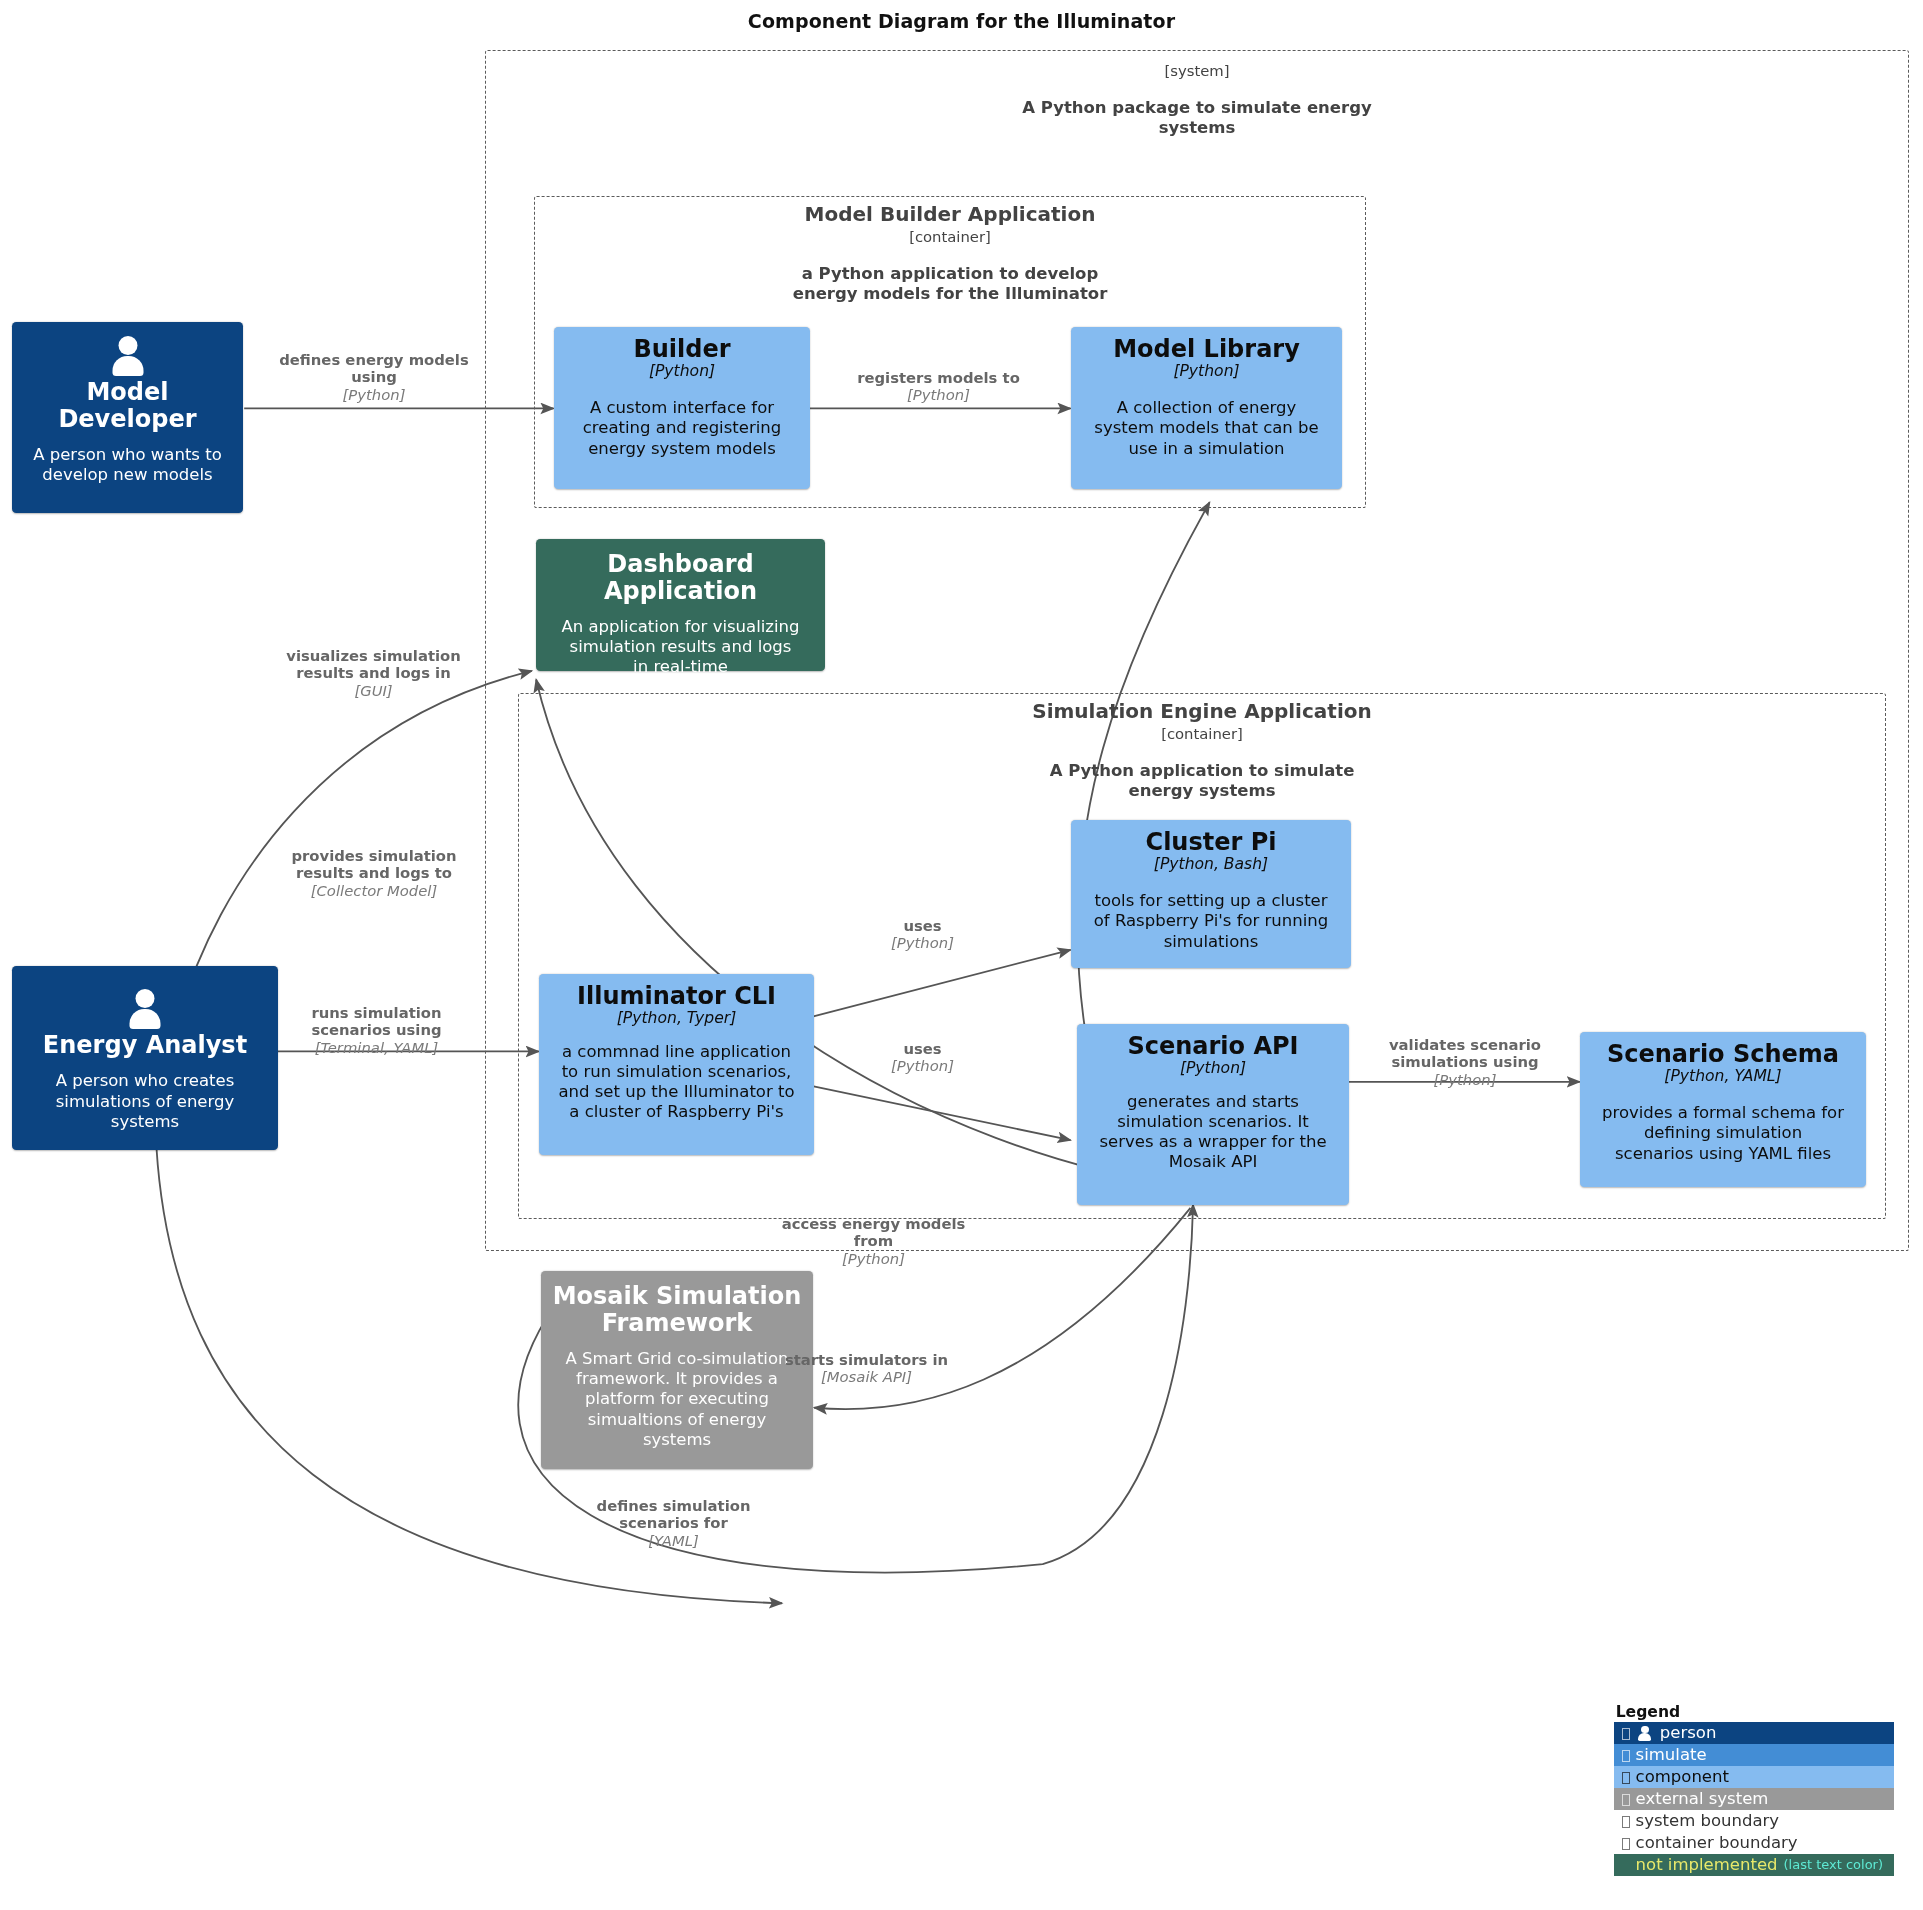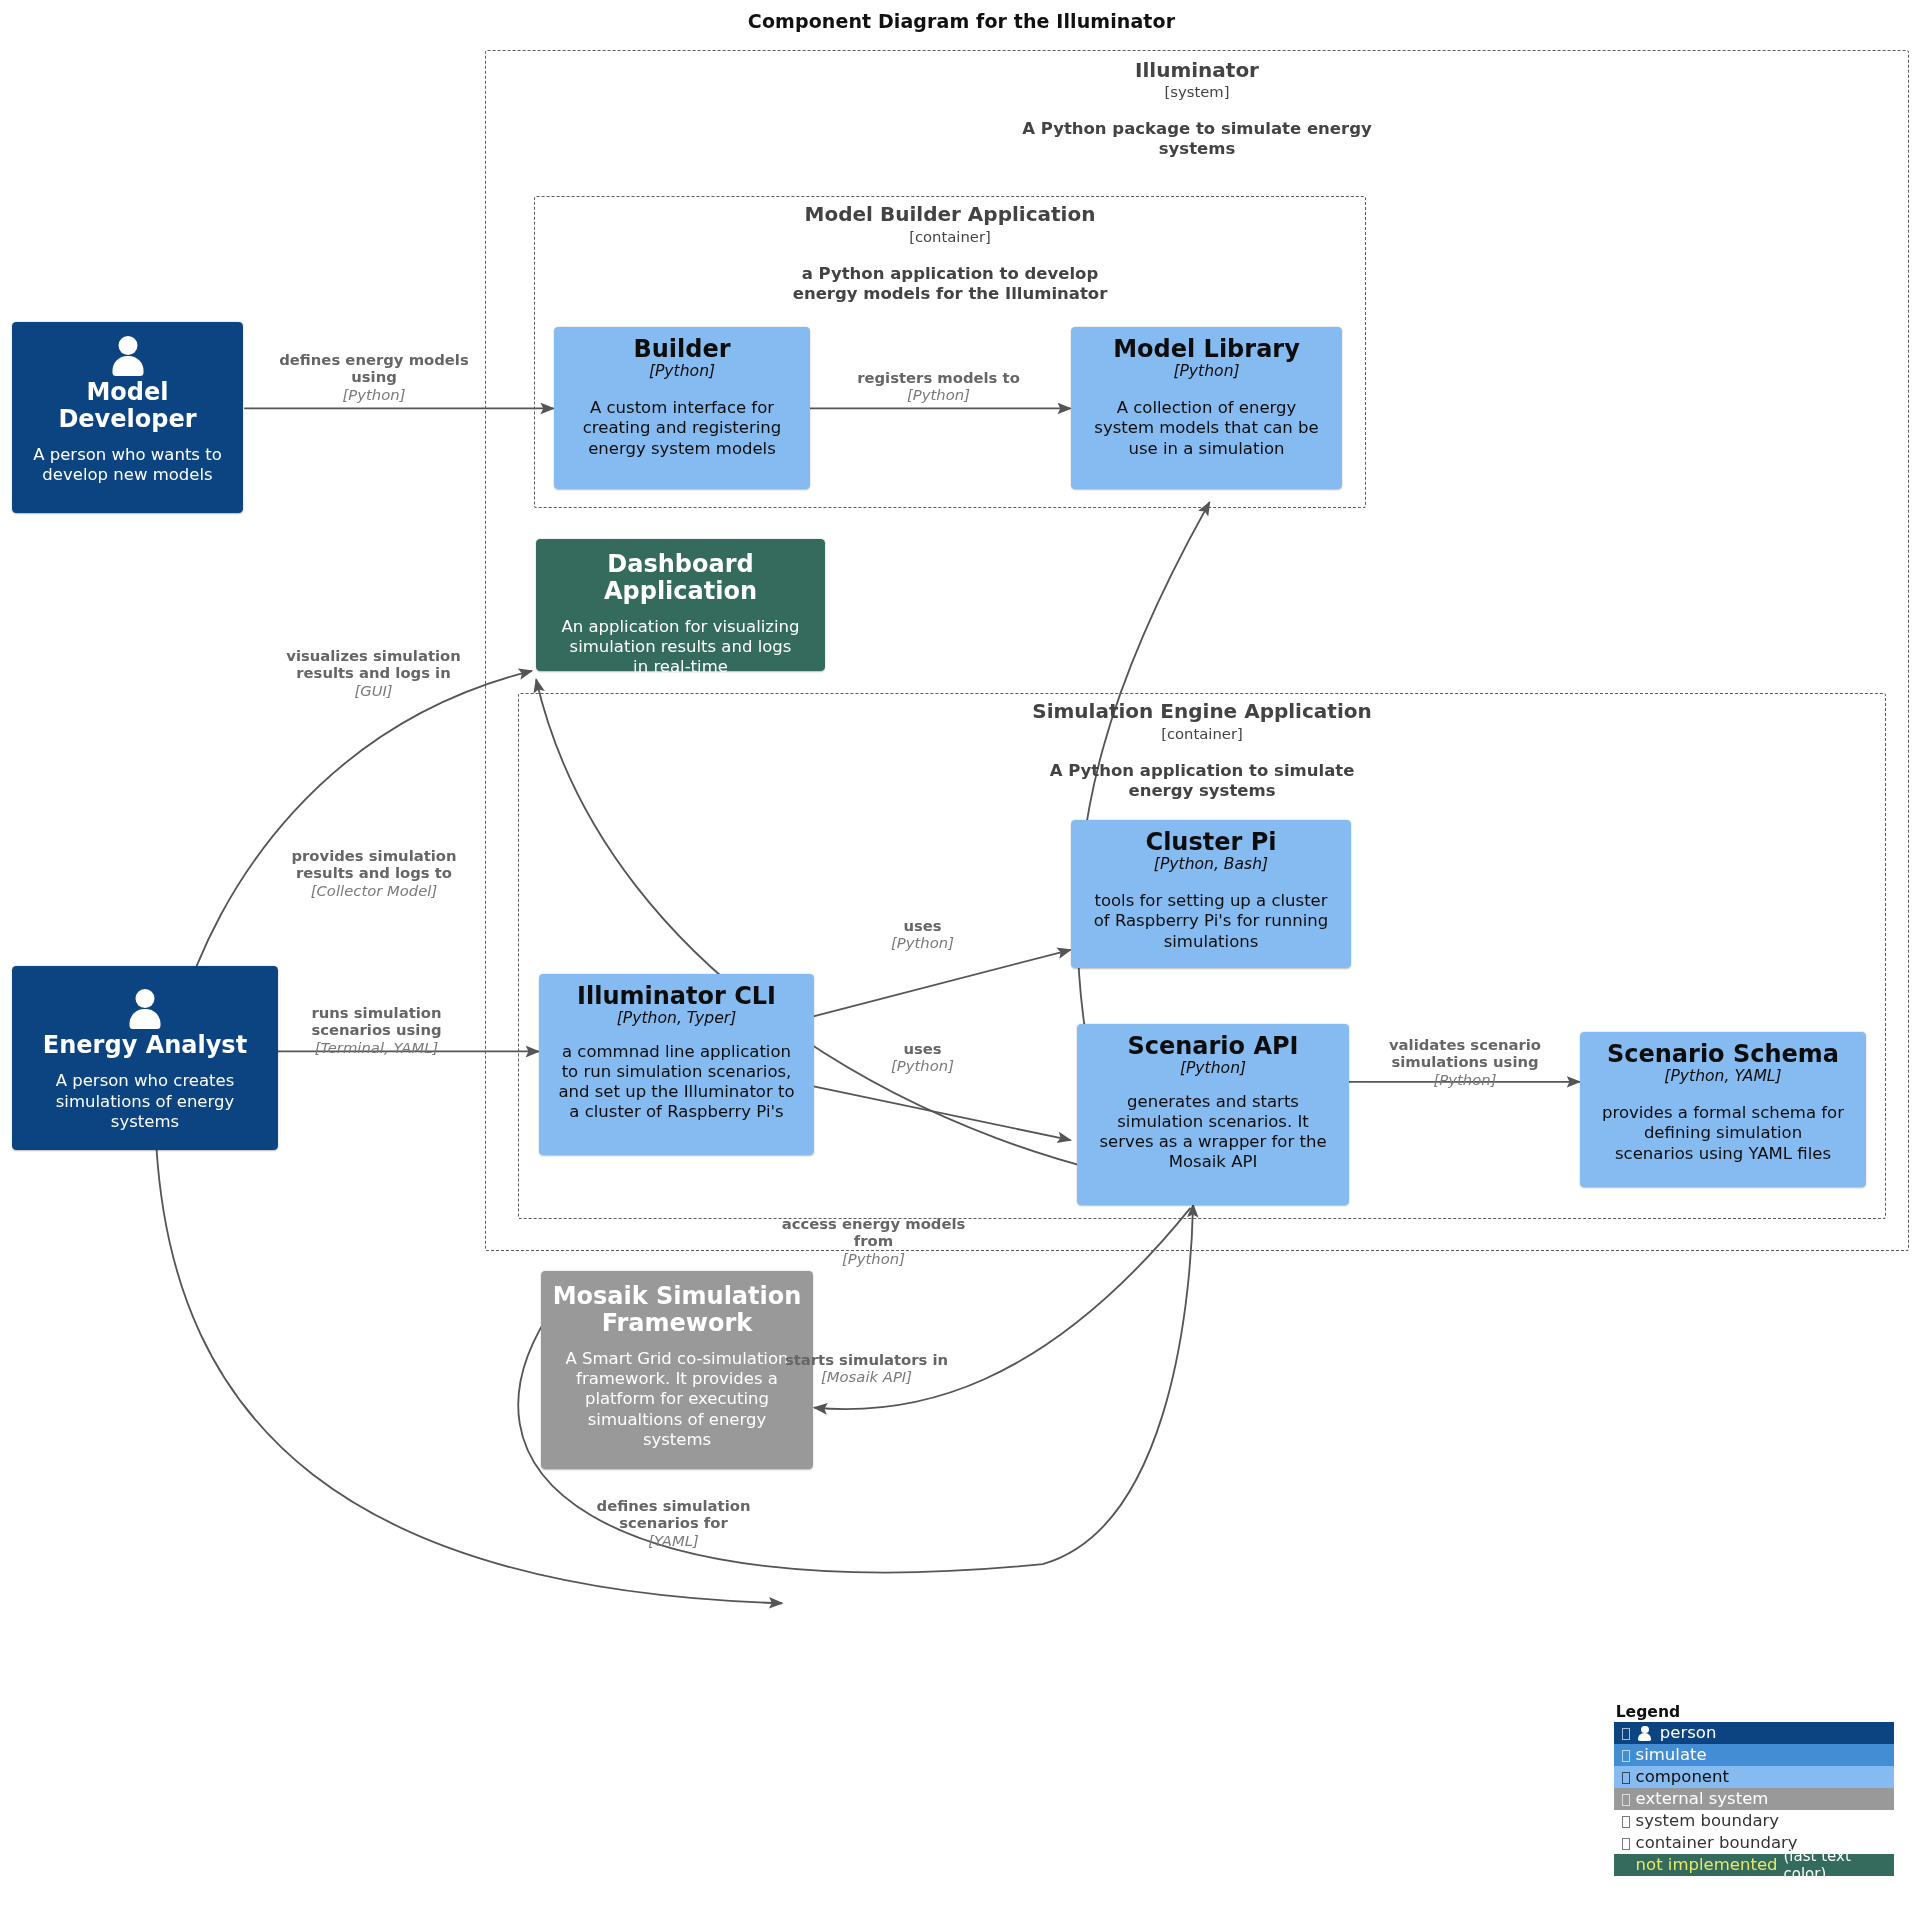--- a/index.html
+++ b/index.html
@@ -206,22 +206,22 @@
   }
   .legend-row .lg-label { white-space: nowrap; }
   .legend-row.r-person    { background: #0c4481; color: #ffffff; }
   .legend-row.r-container { background: #438dd5; color: #ffffff; }
   .legend-row.r-component { background: #85bbf0; color: #0d0d0d; }
   .legend-row.r-external  { background: #999999; color: #ffffff; }
   .legend-row.r-sysb      { background: transparent; color: #333333; }
   .legend-row.r-contb     { background: transparent; color: #333333; }
   .legend-row.r-notimpl   { background: #356b5c; color: #e8e86a; }
   .legend-row.r-notimpl .lg-note {
-    font-size: 15px;
-    color: #ffffff;
+    font-size: 13px;
+    color: #5eead4;
     margin-left: 6px;
   }
   .tofu {
     display: inline-block;
     width: 8.7px; height: 12px;
     border: 0.9px solid currentColor;
     opacity: 0.65;
     vertical-align: -1.7px;
   }
 </style>
@@ -261,21 +261,20 @@
       <path d="M1370,1390 C 1200,1600 1050,1630 937,1620"></path>
 
       <path d="M640,1500 C 500,1700 700,1850 1200,1800 C 1340,1760 1370,1520 1373,1386"></path>
 
       <path d="M180,1320 C 200,1640 400,1830 900,1845"></path>
     </g>
   </svg>
 
   <div class="boundary" style="left:485px; top:50px; width:1424px; height:1201px;">
     <div class="boundary-head" style="top:8.7px;">
-      <div class="boundary-name">Illuminator</div>
       <div class="boundary-type">[system]</div>
       <div class="boundary-desc" style="white-space:pre-line;">A Python package to simulate energy
 systems</div>
     </div>
   </div>
 
   <div class="boundary" style="left:534px; top:196px; width:832px; height:312px;">
     <div class="boundary-head" style="top:7px;">
       <div class="boundary-name">Model Builder Application</div>
       <div class="boundary-type">[container]</div>

